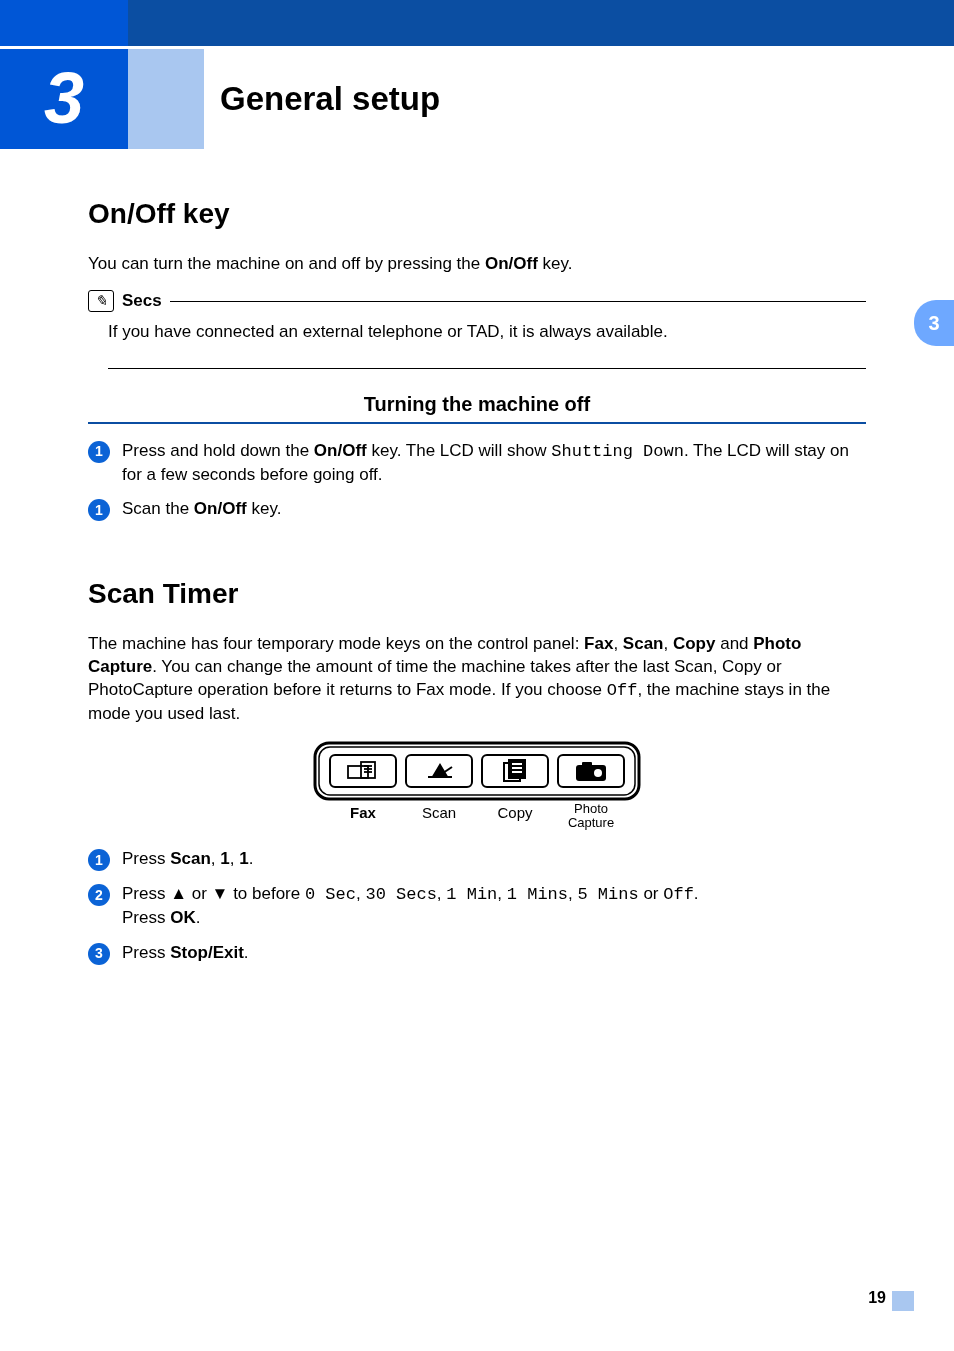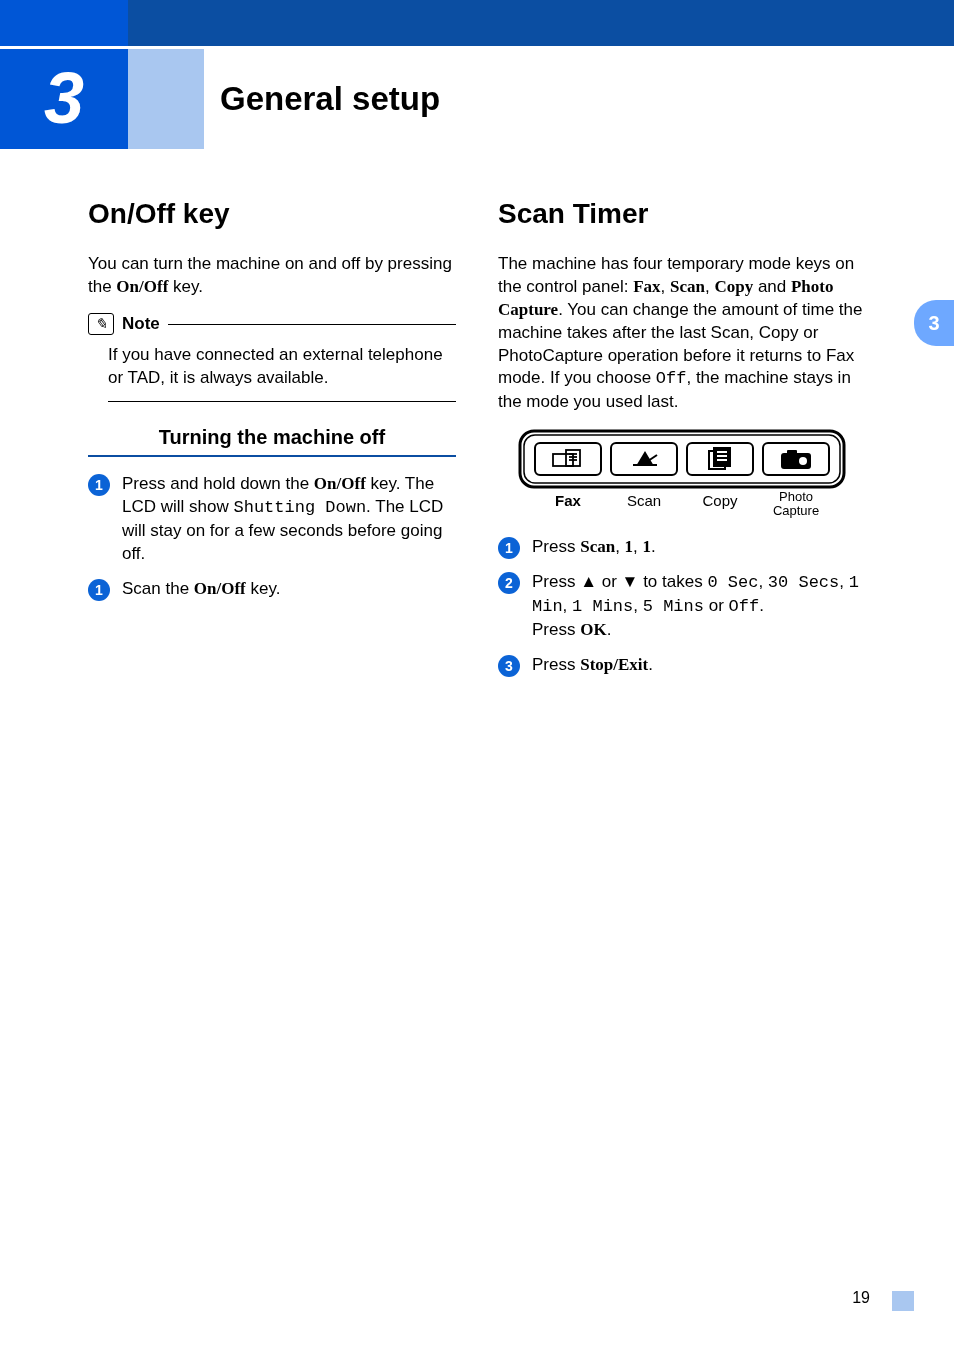--- a/index.html
+++ b/index.html
@@ -55,20 +55,21 @@
     font-weight: bold;
     margin-left: 16px;
   }
   .page {
     position: absolute;
     top: 195px;
     left: 88px;
     right: 88px;
     display: flex;
     gap: 42px;
+    flex-direction: column;
   }
   .col {
     flex: 1 1 0;
     min-width: 0;
   }
   h1.section {
     font-size: 28px;
     font-weight: bold;
     margin: 0 0 20px 0;
   }
@@ -106,21 +107,21 @@
     font-weight: bold;
   }
   .note-header .rule {
     flex: 1;
     border-bottom: 1px solid #000;
     height: 1px;
     align-self: center;
   }
   .note-body {
     margin: 8px 0 0 20px;
-    padding-bottom: 12px;
+    padding-bottom: 24px;
     border-bottom: 1px solid #000;
   }
   .step {
     display: flex;
     gap: 12px;
     margin-bottom: 12px;
   }
   .badge {
     flex: 0 0 auto;
     width: 22px;
@@ -154,33 +155,33 @@
     color: #fff;
     font-weight: bold;
     font-size: 20px;
     display: flex;
     align-items: center;
     justify-content: center;
   }
   .page-num {
     position: absolute;
     bottom: 42px;
-    right: 84px;
-    font-weight: normal;
+    right: 68px;
+    font-weight: bold;
     font-size: 16px;
   }
   .page-num-bar {
     position: absolute;
     bottom: 40px;
     right: 40px;
     width: 22px;
     height: 20px;
     background: #a9c7f0;
   }
-  b { font-weight: bold; font-family: Liberation Serif, serif; }
+  b { font-weight: bold; }
 </style>
 </head>
 <body>
 
 <div class="top-bar">
   <div class="stub"></div>
 </div>
 
 <div class="chapter-block">
   <div class="chapter-number">3</div>
@@ -195,21 +196,21 @@
   <div class="col">
     <h1 class="section">On/Off key</h1>
 
     <p>
       <span>You can turn the machine on and off by pressing the </span><b>On/Off</b><span> key.</span>
     </p>
 
     <div class="note-wrap">
       <div class="note-header">
         <span class="icon">✎</span>
-        <span class="label">Note</span>
+        <span class="label">Secs</span>
         <span class="rule"></span>
       </div>
       <div class="note-body">If you have connected an external telephone or TAD, it is always available.</div>
     </div>
 
     <h2 class="subsection">Turning the machine off</h2>
 
     <div class="step">
       <span class="badge">1</span>
       <div class="body">
@@ -282,21 +283,21 @@
     <div class="step">
       <span class="badge">1</span>
       <div class="body">
         <span>Press </span><b>Scan</b><span>, </span><b>1</b><span>, </span><b>1</b><span>.</span>
       </div>
     </div>
 
     <div class="step">
       <span class="badge">2</span>
       <div class="body">
-        <span>Press </span><b>▲</b><span> or </span><b>▼</b><span> to takes </span><span class="mono">0 Sec</span><span>, </span><span class="mono">30 Secs</span><span>, </span><span class="mono">1 Min</span><span>, </span><span class="mono">1 Mins</span><span>, </span><span class="mono">5 Mins</span><span> or </span><span class="mono">Off</span><span>.</span><br>
+        <span>Press </span><b>▲</b><span> or </span><b>▼</b><span> to before </span><span class="mono">0 Sec</span><span>, </span><span class="mono">30 Secs</span><span>, </span><span class="mono">1 Min</span><span>, </span><span class="mono">1 Mins</span><span>, </span><span class="mono">5 Mins</span><span> or </span><span class="mono">Off</span><span>.</span><br>
         <span>Press </span><b>OK</b><span>.</span>
       </div>
     </div>
 
     <div class="step">
       <span class="badge">3</span>
       <div class="body">
         <span>Press </span><b>Stop/Exit</b><span>.</span>
       </div>
     </div>

